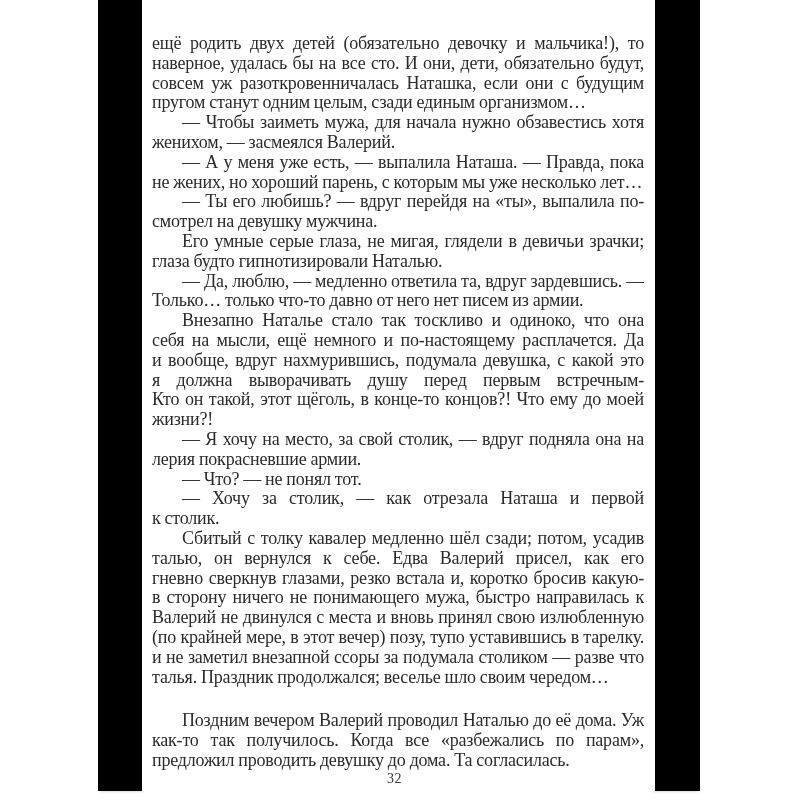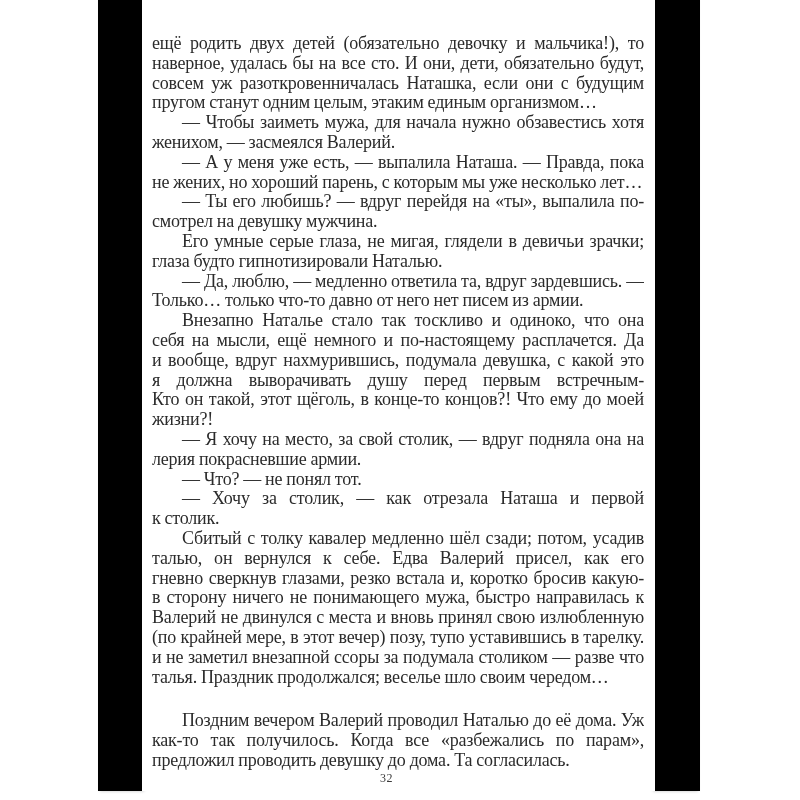--- a/index.html
+++ b/index.html
@@ -49,42 +49,42 @@
   .line {
     text-align: justify;
     text-align-last: justify;
     height: 19.8px;
     overflow: hidden;
   }
   .line.last { text-align-last: left; }
   .line.indent { padding-left: 30px; }
   #page-number {
     position: absolute;
-    left: 130px;
+    left: 138px;
     top: 771px;
     width: 513px;
     text-align: center;
-    font-size: 12px;
+    font-size: 14px;
     color: #3a3a3a;
     letter-spacing: 0.5px;
   }
 </style>
 </head>
 <body>
 
 <div id="stage" style="--bg: #ffffff; --band: #000000; --page: #ffffff; --ink: #2b2b2b;">
   <div id="edge-left" class="edge-band"></div>
   <div id="edge-right" class="edge-band"></div>
   <div id="book-page">
     <div id="text-block">
         <div class="para">
           <div class="line">ещё родить двух детей (обязательно девочку и мальчика!), то жизнь,</div>
           <div class="line">наверное, удалась бы на все сто. И они, дети, обязательно будут,</div>
           <div class="line">совсем уж разоткровенничалась Наташка, если они с будущим су-</div>
-          <div class="line last">пругом станут одним целым, этаким единым организмом…</div>
+          <div class="line last">пругом станут одним целым, сзади единым организмом…</div>
         </div>
         <div class="para">
           <div class="line indent">— Чтобы заиметь мужа, для начала нужно обзавестись хотя бы</div>
           <div class="line last">женихом, — засмеялся Валерий.</div>
         </div>
         <div class="para">
           <div class="line indent">— А у меня уже есть, — выпалила Наташа. — Правда, пока ещё</div>
           <div class="line last">не жених, но хороший парень, с которым мы уже несколько лет…</div>
         </div>
         <div class="para">

